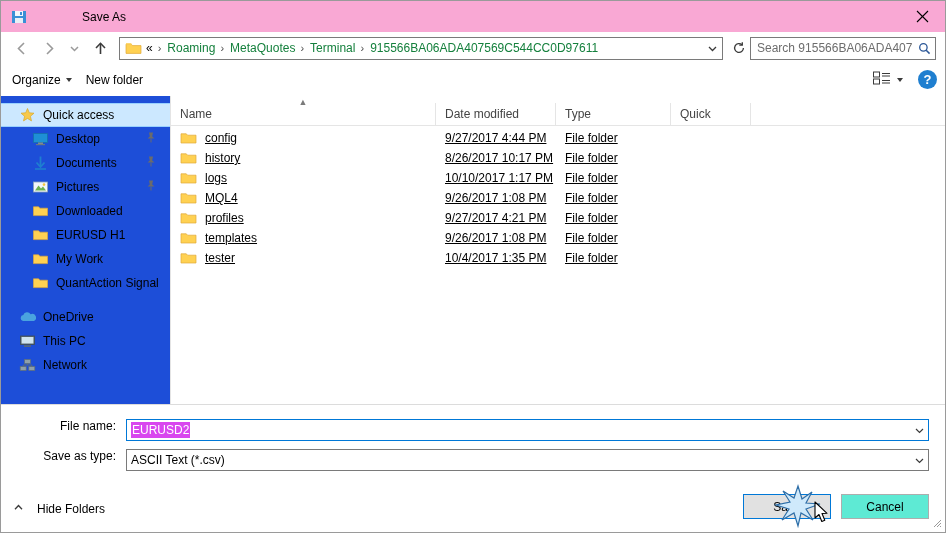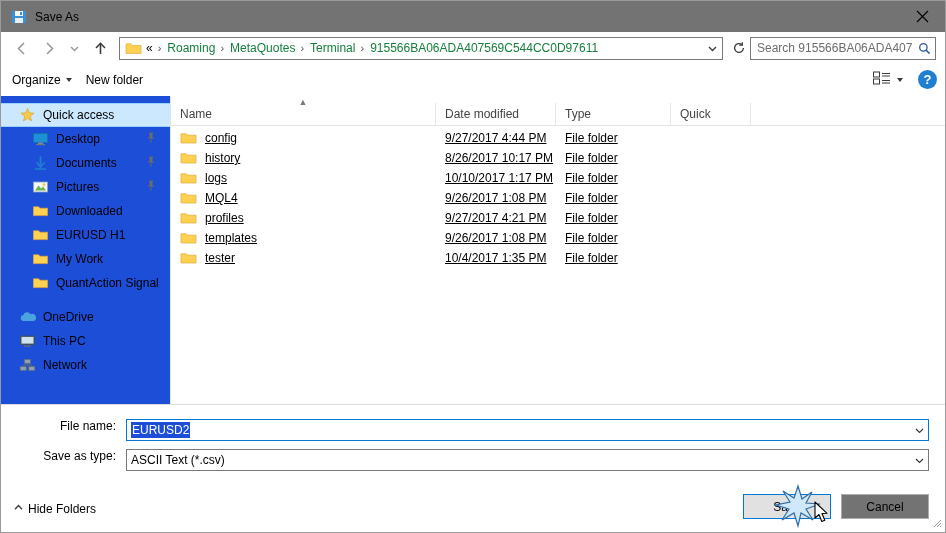--- a/index.html
+++ b/index.html
@@ -18,23 +18,24 @@
     width: 946px; height: 533px;
     background: #ffffff;
     border: 1px solid #9a9a9a;
     display: flex; flex-direction: column;
   }
 
   
   .titlebar {
     height: 31px;
     display: flex; align-items: center;
-    background: #737373;
+    background: #f9a8d4;
     flex: 0 0 31px;
     position: relative;
+    gap: 47px;
   }
   .title-icon {
     width: 16px; height: 16px;
     margin-left: 10px; margin-right: 8px;
     position: relative;
   }
   .title-text {
     font-size: 12px;
     color: #000;
   }
@@ -266,48 +267,48 @@
     flex: 1 1 auto;
     height: 22px;
     border: 1px solid #7a7a7a;
     background: #fff;
     display: flex; align-items: center;
     padding-left: 4px;
     position: relative;
   }
   .combo.focused { border-color: #0078d7; }
   .combo-val { font-size: 12px; }
-  .combo-val.sel { background: #1d4ed8; color: #fff; padding: 1px 1px; }
+  .combo-val.sel { background: #d946ef; color: #fff; padding: 1px 1px; }
   .combo-arrow {
     position: absolute; right: 0; top: 0; bottom: 0;
     width: 18px;
     display: flex; align-items: center; justify-content: center;
   }
 
   
   .footer {
     flex: 0 0 auto;
     height: 47px;
     display: flex; align-items: center;
     padding: 0 16px 0 12px;
     position: relative;
   }
   .hidefolders {
-    display: flex; align-items: center; gap: 4px;
+    display: flex; align-items: center; gap: 13px;
     font-size: 12px;
   }
   .chev-up { color: #3a3a3a; font-size: 10px; }
   .footer-btns {
     position: absolute; right: 16px; top: 9px;
     display: flex; gap: 10px;
   }
   .btn {
     width: 88px; height: 25px;
     border: 1px solid #adadad;
-    background: #737373;
+    background: #5eead4;
     font-size: 12px;
     display: flex; align-items: center; justify-content: center;
   }
   .btn.default {
     border: 1px solid #0078d7;
     background: #e1e1e1;
   }
   .resize-grip {
     position: absolute; right: 3px; bottom: 2px;
     color: #9a9a9a; font-size: 9px;

